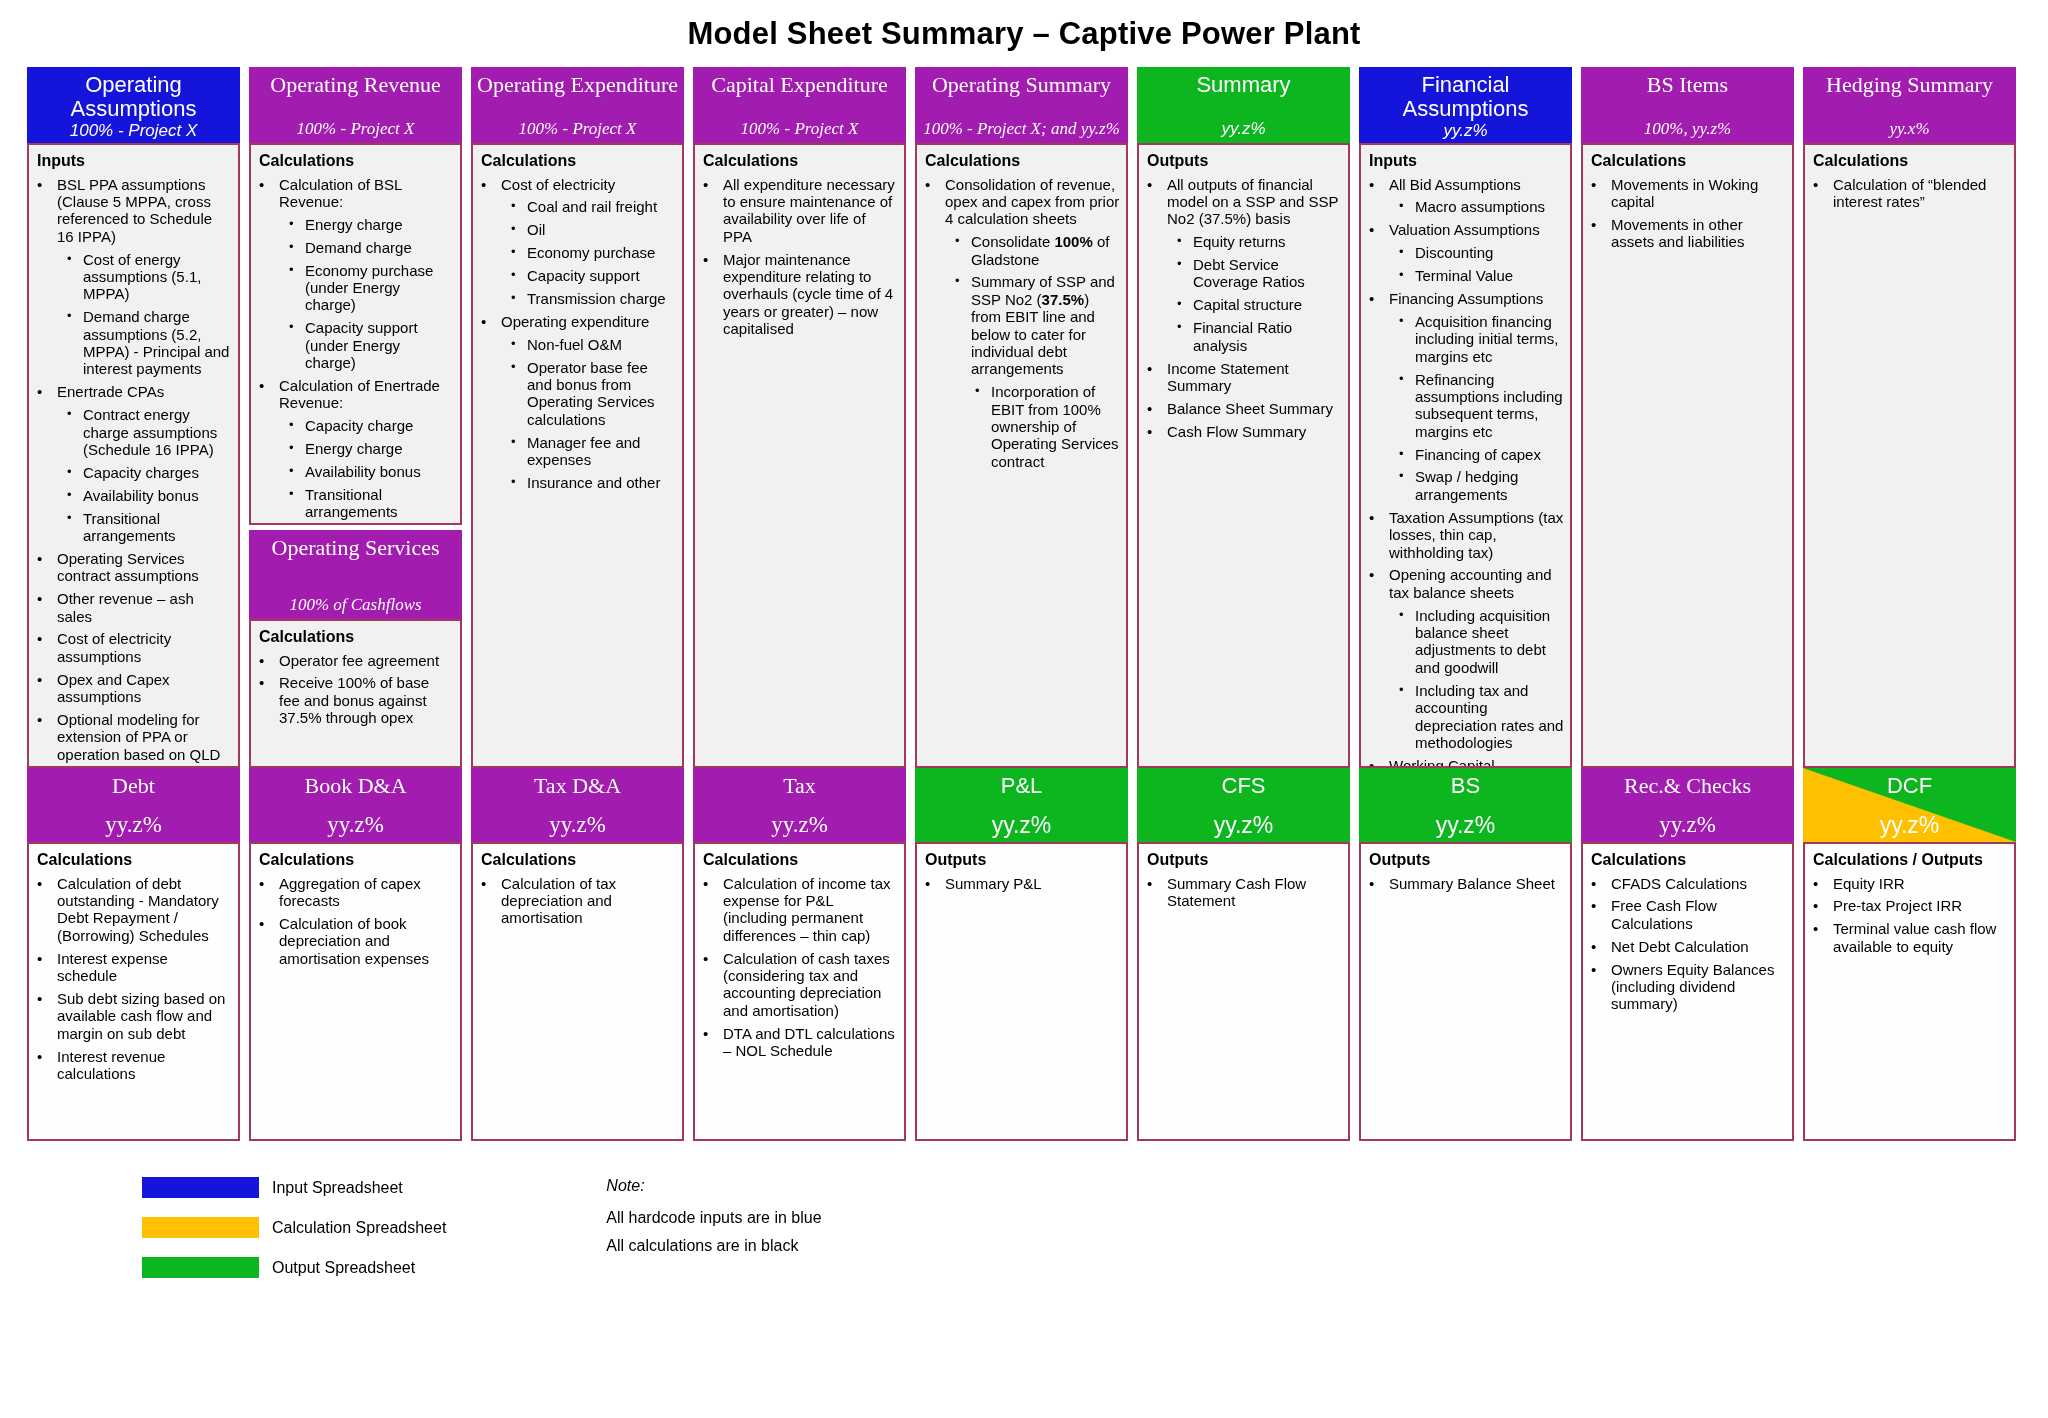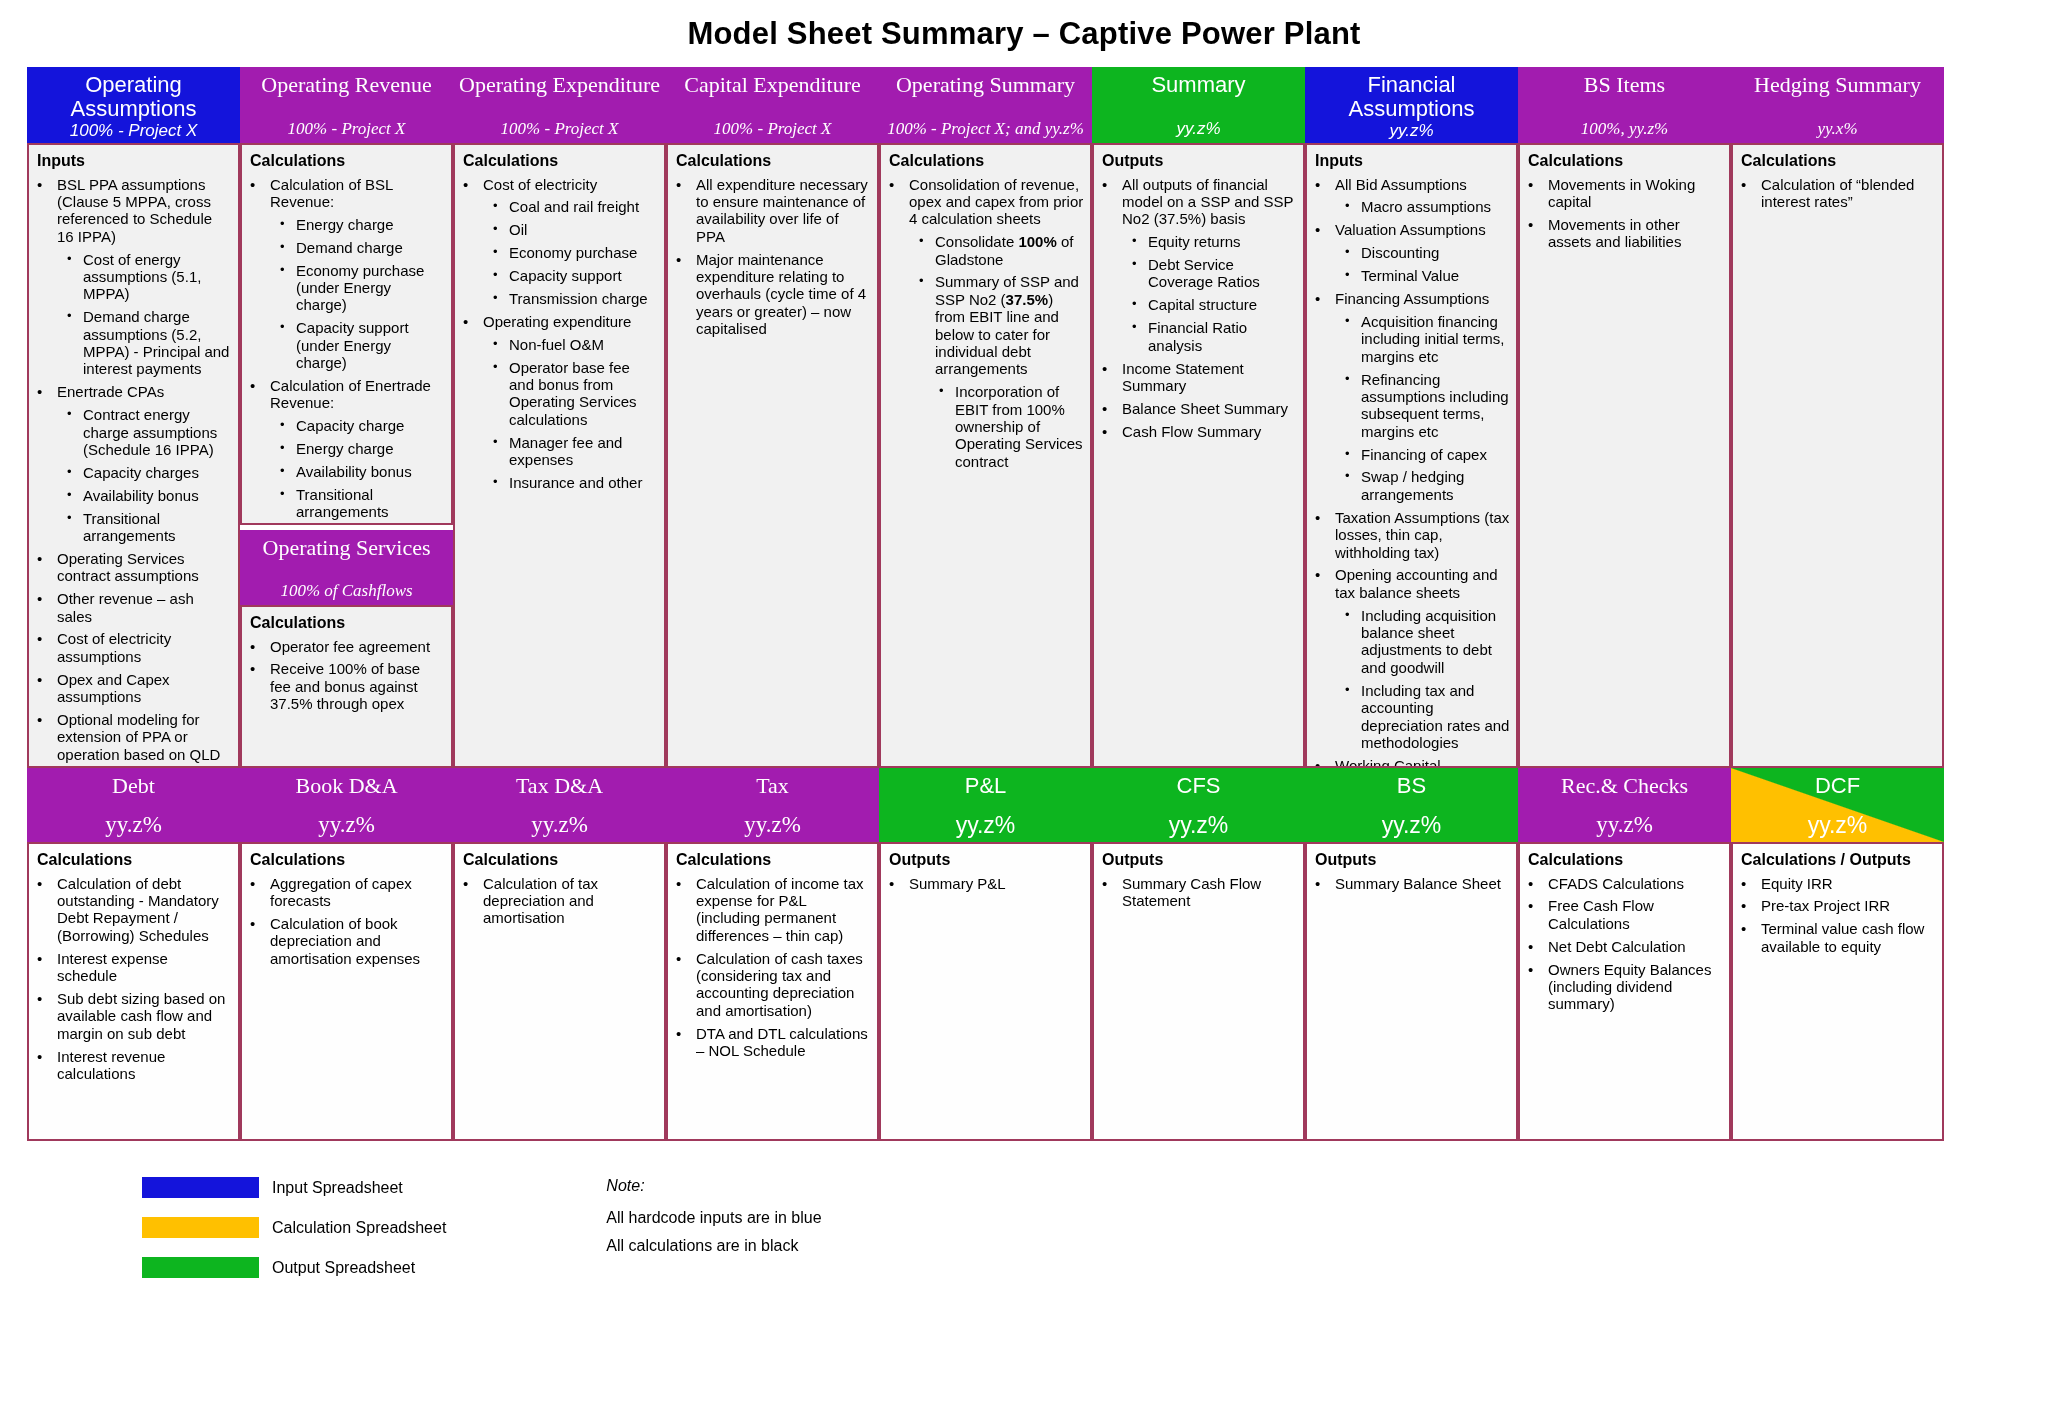--- a/index.html
+++ b/index.html
@@ -1,19 +1,19 @@
 <!DOCTYPE html>
 <html><head>
 <meta charset="utf-8">
 <style>
   html,body{margin:0;padding:0;background:#ffffff;}
   .page{width:2048px;height:1418px;position:relative;background:#ffffff;
         font-family:"Liberation Sans", sans-serif;color:#000;overflow:hidden;border-radius:29px;}
   .slide-title{padding-top:16px;text-align:center;font-size:31px;font-weight:bold;letter-spacing:.2px;}
-  .row{display:flex;padding-left:27px;align-items:flex-start;}
+  .row{display:flex;gap:9px;padding-left:27px;align-items:flex-start;}
   #row1{margin-top:15px;}
   #row2{}
   .card{width:213px;display:flex;flex-direction:column;flex:0 0 213px;}
   .card.tall{height:701px;}
   .card.short{height:373px;}
   .head{color:#fff;text-align:center;display:flex;flex-direction:column;justify-content:space-between;
         padding:6px 4px 4px;box-sizing:border-box;}
   .tall .head.main{height:76px;}
   .short .head.main{height:74px;}
   .h-title{font-size:22px;line-height:1.1;}
@@ -28,21 +28,21 @@
   .sec{font-weight:bold;font-size:16px;margin:2px 0 3px 2px;}
   .li{display:flex;font-size:15px;line-height:1.16;margin:5.5px 0;}
   .li .mk{flex:0 0 auto;}
   .l1{padding-left:2px;}  .l1 .mk{width:20px;font-size:15px;}
   .l2{padding-left:32px;} .l2 .mk{width:16px;font-size:13px;}
   .l3{padding-left:52px;} .l3 .mk{width:16px;font-size:13px;}
   .tx{flex:1 1 auto;}
   
   .subhead,.subbody{display:none;}
   .has-sub .body.main{flex:0 0 382px;}
-  .has-sub .subhead{display:flex;margin-top:5px;height:75px;box-sizing:border-box;}
+  .has-sub .subhead{display:flex;margin-top:5px;height:89px;box-sizing:border-box;}
   .has-sub .subbody{display:block;flex:1 1 auto;}
   
   .legend{display:flex;margin:36px 0 0 142px;gap:160px;align-items:flex-start;}
   .lg-col{display:flex;flex-direction:column;gap:19px;}
   .lg-row{display:flex;align-items:center;}
   .lg-swatch{width:117px;height:21px;}
   .lg-label{margin-left:13px;font-size:16px;}
   .note{font-size:16px;}
   .note-heading{margin-bottom:9px;font-style:italic;}
   .note-line{line-height:28px;}

